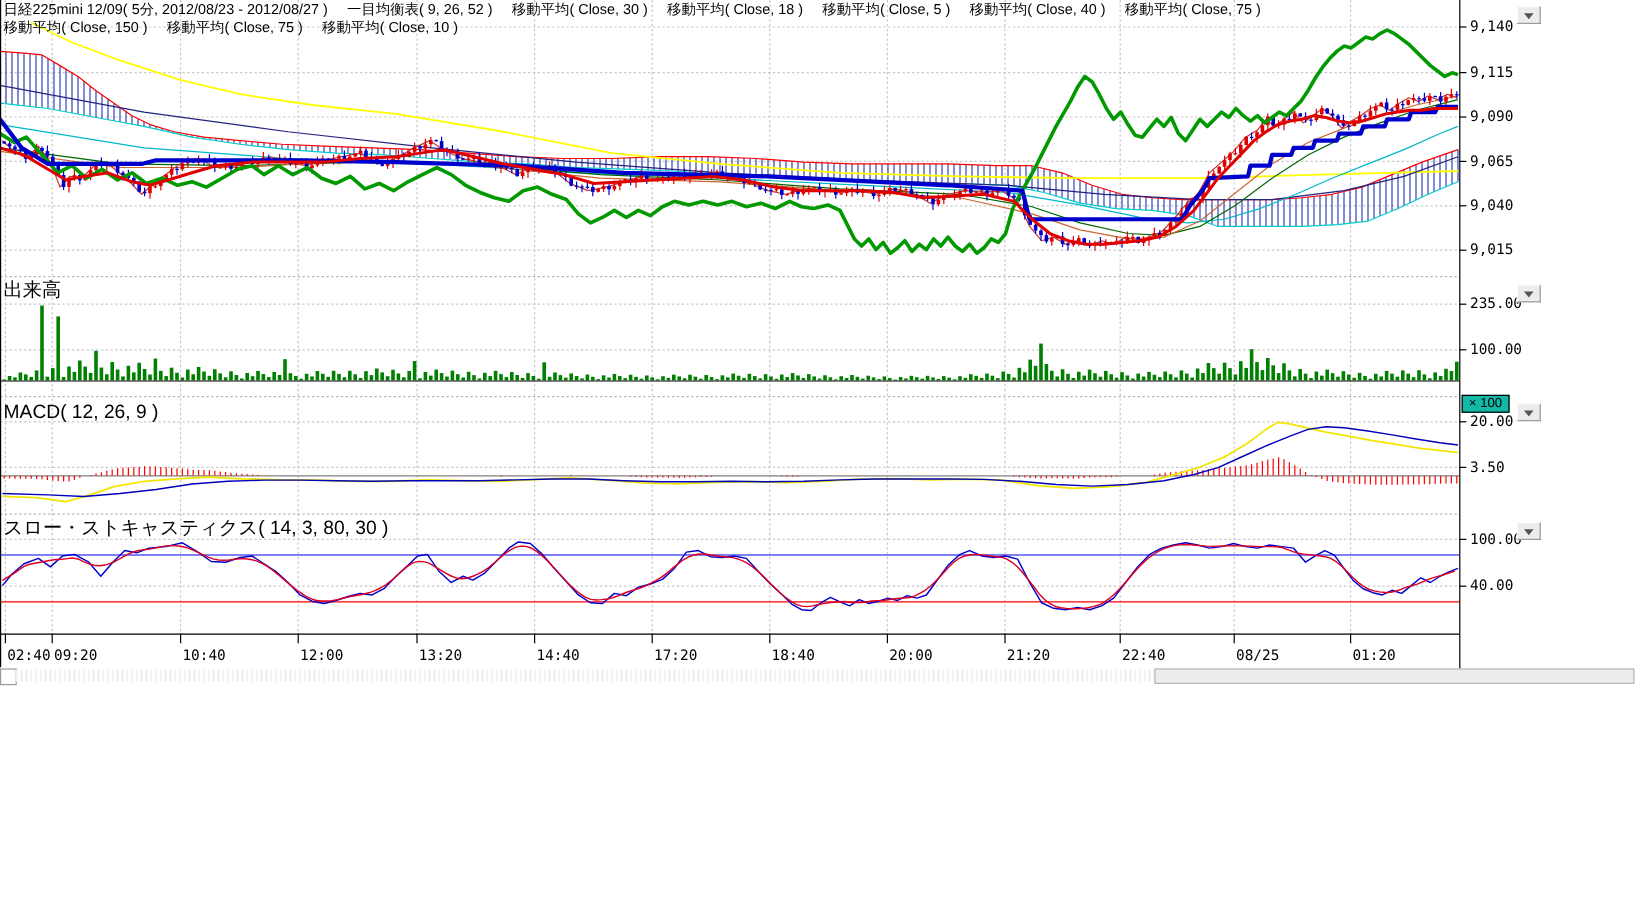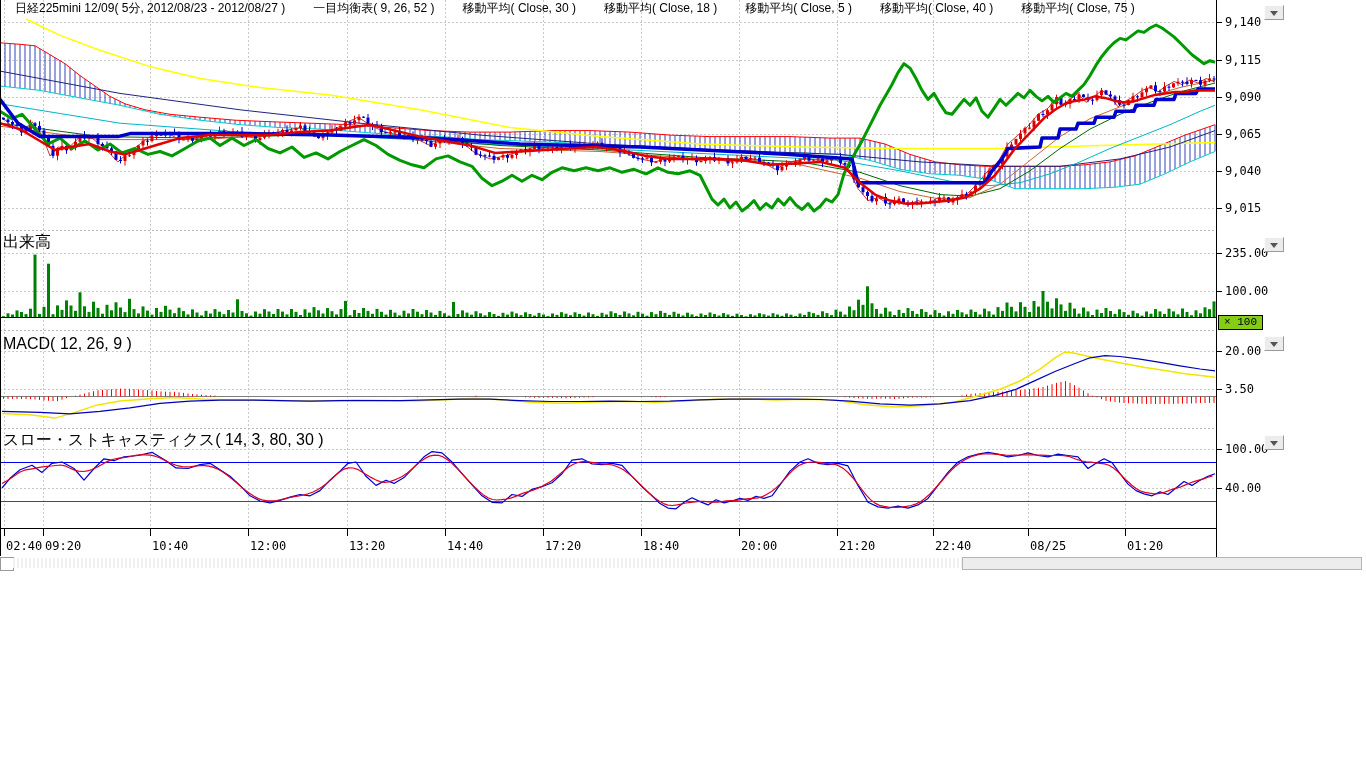--- a/index.html
+++ b/index.html
@@ -1,22 +1,22 @@
 <!DOCTYPE html>
 <html><head>
 <meta charset="utf-8">
 <style>
   html,body{margin:0;padding:0;background:#fff;}
   .screen{position:relative;width:1366px;height:768px;background:#ffffff;overflow:hidden;
           font-family:"Liberation Sans",sans-serif;color:#000;}
   .hdr{position:absolute;left:3px;font-size:12px;line-height:14px;white-space:nowrap;z-index:5;}
-  .hdr span{margin-right:16px;margin-left:12px;}
+  .hdr span{margin-right:16px;}
   .panel-label{position:absolute;left:3px;font-size:16px;z-index:5;white-space:nowrap;}
-  .mult{position:absolute;left:1218px;top:315px;border:1px solid #000;background:#84cc16;
-        font-family:Liberation Mono, monospace;font-size:11px;line-height:13px;padding:0 5px;z-index:6;}
+  .mult{position:absolute;left:1218px;top:329px;border:1px solid #000;background:#14b8a6;
+        font-family:Liberation Sans, sans-serif;font-size:11px;line-height:13px;padding:0 5px;z-index:6;}
   .dd{position:absolute;left:1264px;width:18px;height:13px;background:#ececec;
       border:1px solid #9a9a9a;border-top-color:#fdfdfd;border-left-color:#fdfdfd;
       display:flex;align-items:center;justify-content:center;cursor:pointer;z-index:6;}
   .dd i{display:block;width:0;height:0;border:4px solid transparent;border-top:5px solid #555;margin-top:5px;}
   .sb-track{position:absolute;top:558px;left:13px;width:1349px;height:10px;
             background:repeating-linear-gradient(90deg,#f1f1f1 0 2px,#ffffff 2px 4px);}
   .sb-btn{position:absolute;top:557px;left:0;width:12px;height:12px;border:1px solid #9a9a9a;background:#fff;}
   .sb-thumb{position:absolute;top:557px;left:962px;width:398px;height:11px;background:#ededed;border:1px solid #b5b5b5;}
   svg text{font-family:"DejaVu Sans Mono",monospace;font-size:12px;fill:#000;}
 </style>
@@ -1358,20 +1358,23 @@
         <line x1="1028.5" y1="528" x2="1028.5" y2="536" stroke="#000000" stroke-width="1"></line>
         <text x="1030" y="550" text-anchor="start">08/25</text>
         <line x1="1125.5" y1="528" x2="1125.5" y2="536" stroke="#000000" stroke-width="1"></line>
         <text x="1127" y="550" text-anchor="start">01:20</text>
       </g>
     </svg>
 
   <div class="hdr" style="top:1px">
     <span>日経225mini 12/09( 5分, 2012/08/23 - 2012/08/27 )</span><span>一目均衡表( 9, 26, 52 )</span><span>移動平均( Close, 30 )</span><span>移動平均( Close, 18 )</span><span>移動平均( Close, 5 )</span><span>移動平均( Close, 40 )</span><span>移動平均( Close, 75 )</span>
   </div>
+  <div class="hdr" style="top:16px">
+    <span>移動平均( Close, 150 )</span><span>移動平均( Close, 75 )</span><span>移動平均( Close, 10 )</span>
+  </div>
 
   <div class="panel-label" style="top:232px">出来高</div>
   <div class="panel-label" style="top:335px">MACD( 12, 26, 9 )</div>
   <div class="panel-label" style="top:430px">スロー・ストキャスティクス( 14, 3, 80, 30 )</div>
 
   <div class="mult">× 100</div>
 
   <div class="dd" style="top:5px">
       <i></i>
     </div>

